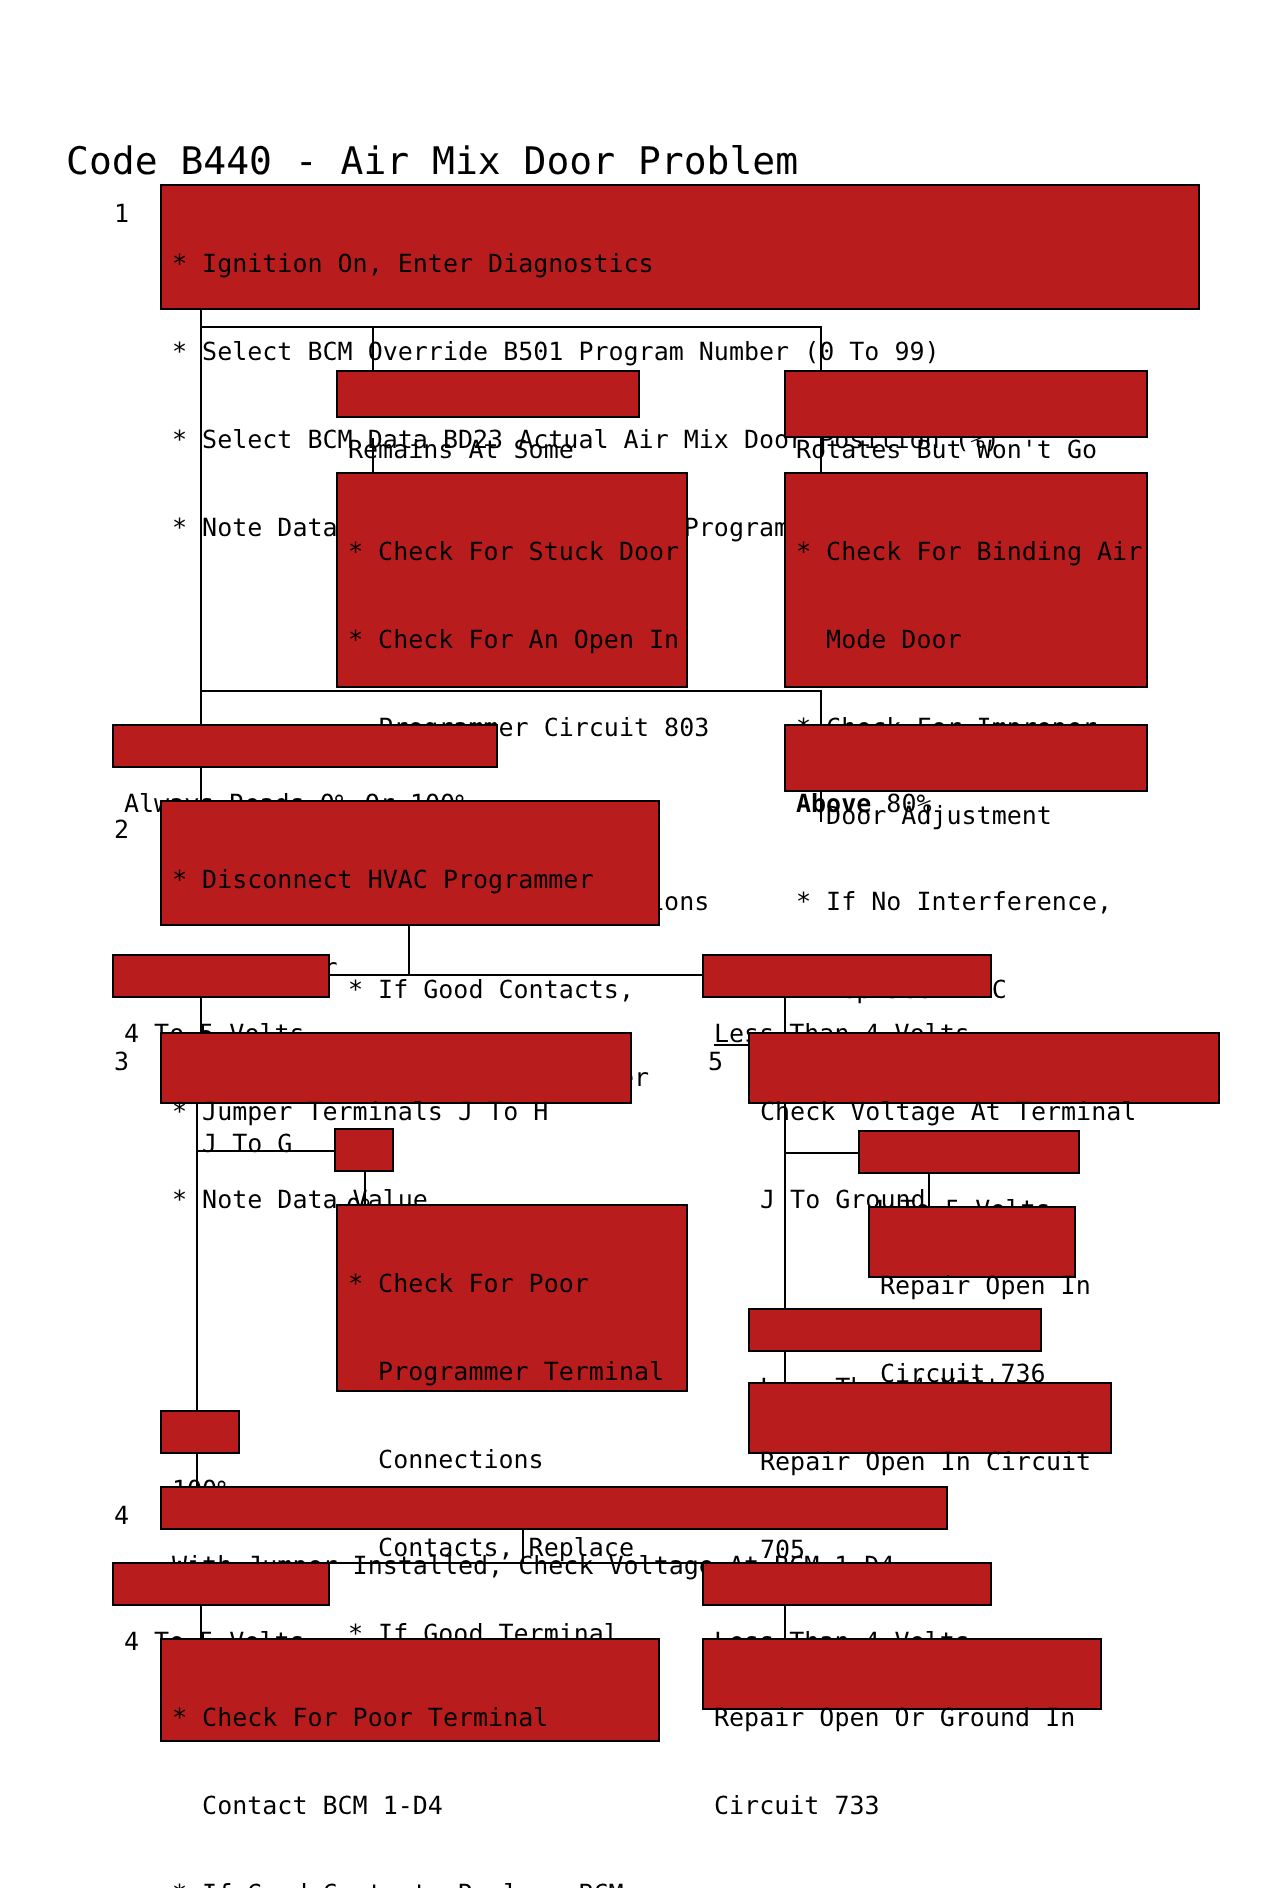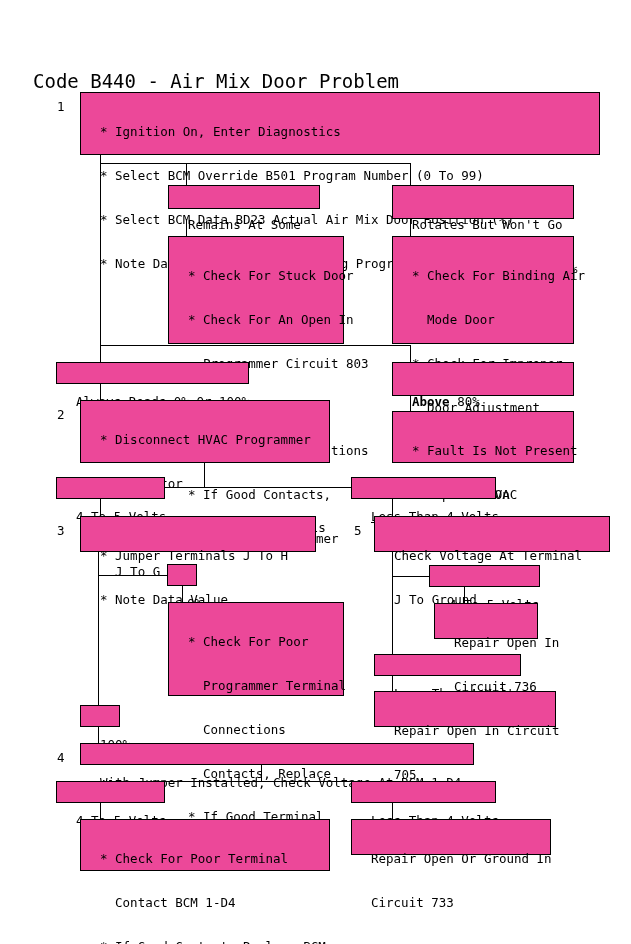--- a/index.html
+++ b/index.html
@@ -19,27 +19,27 @@
     position: absolute;
     font-family: "DejaVu Sans Mono", "Liberation Mono", monospace;
     font-size: 19px;
     color: #000000;
     white-space: pre;
     letter-spacing: 0px;
   }
   .box {
     position: absolute;
     border: 1px solid #000000;
-    background: #ec4899;
+    background: #b91c1c;
     box-sizing: border-box;
     font-family: "DejaVu Sans Mono", "Liberation Mono", monospace;
     font-size: 12.5px;
     line-height: 14.6px;
     color: #000000;
-    padding: 3px 4px 3px 19px;
+    padding: 3px 4px 3px 5px;
     white-space: pre;
     overflow: visible;
   }
   .stepnum {
     position: absolute;
     font-family: "DejaVu Sans Mono", "Liberation Mono", monospace;
     font-size: 12.5px;
     color: #000000;
     white-space: pre;
   }
@@ -128,25 +128,20 @@
   <div class="line-v" style="left:410px; top:396px; height:15px;"></div>
 
   <div class="stepnum" style="left:57px; top:407px;">2</div>
   <div class="box" style="left:80px; top:400px; width:250px; height:63px;">
     <span class="bullets">* Disconnect HVAC Programmer</span>
     <span class="bullets">  Connector</span>
     <span class="bullets">* Check Voltage From Terminals</span>
     <span class="bullets">  J To G</span>
   </div>
 
-  <div class="box" style="left:392px; top:411px; width:182px; height:52px;">
-    <span class="bullets">* Fault Is Not Present</span>
-    <span class="bullets">* See Note On</span>
-    <span class="bullets">  Intermittents</span>
-  </div>
 
   <div class="line-v" style="left:204px; top:463px; height:24px;"></div>
   <div class="line-h" style="left:100px; top:487px; width:290px;"></div>
 
   <div class="box" style="left:56px; top:477px; width:109px; height:22px;">
     <span class="bullets">4 To 5 Volts</span>
   </div>
   <div class="line-v" style="left:100px; top:499px; height:17px;"></div>
 
   <div class="box" style="left:351px; top:477px; width:145px; height:22px;">

